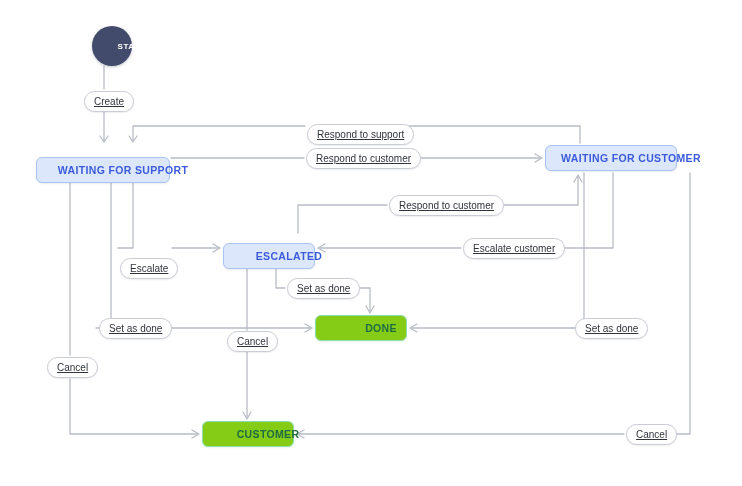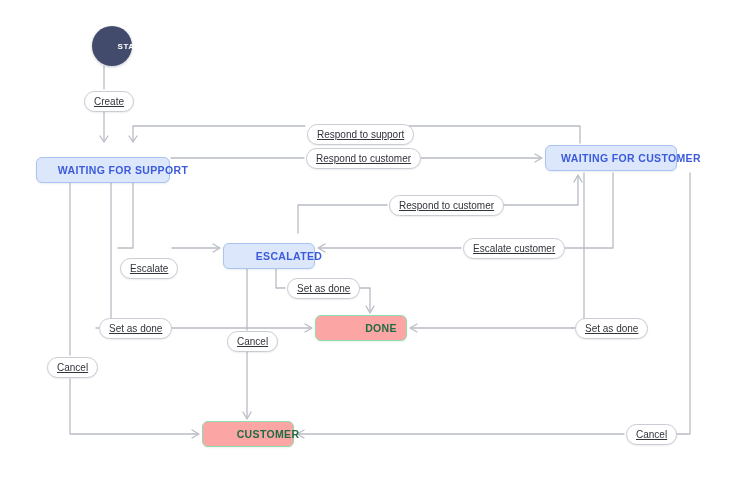--- a/index.html
+++ b/index.html
@@ -53,21 +53,21 @@
     white-space: nowrap;
     padding-left: 40px;
   }
   .node.state-blue {
     background: #dce7fb;
     border: 1px solid #a9c4f0;
     color: #3b5bdb;
     box-shadow: 0 1px 2px rgba(60,80,140,0.10);
   }
   .node.state-green {
-    background: #fca5a5;
+    background: #84cc16;
     border: 1px solid #8fdcae;
     color: #1f6b42;
     box-shadow: 0 1px 2px rgba(60,140,90,0.10);
     text-align: center;
   }
   .node.start-node {
     border-radius: 50%;
     background: #424b6b;
     border: none;
     color: #ffffff;

